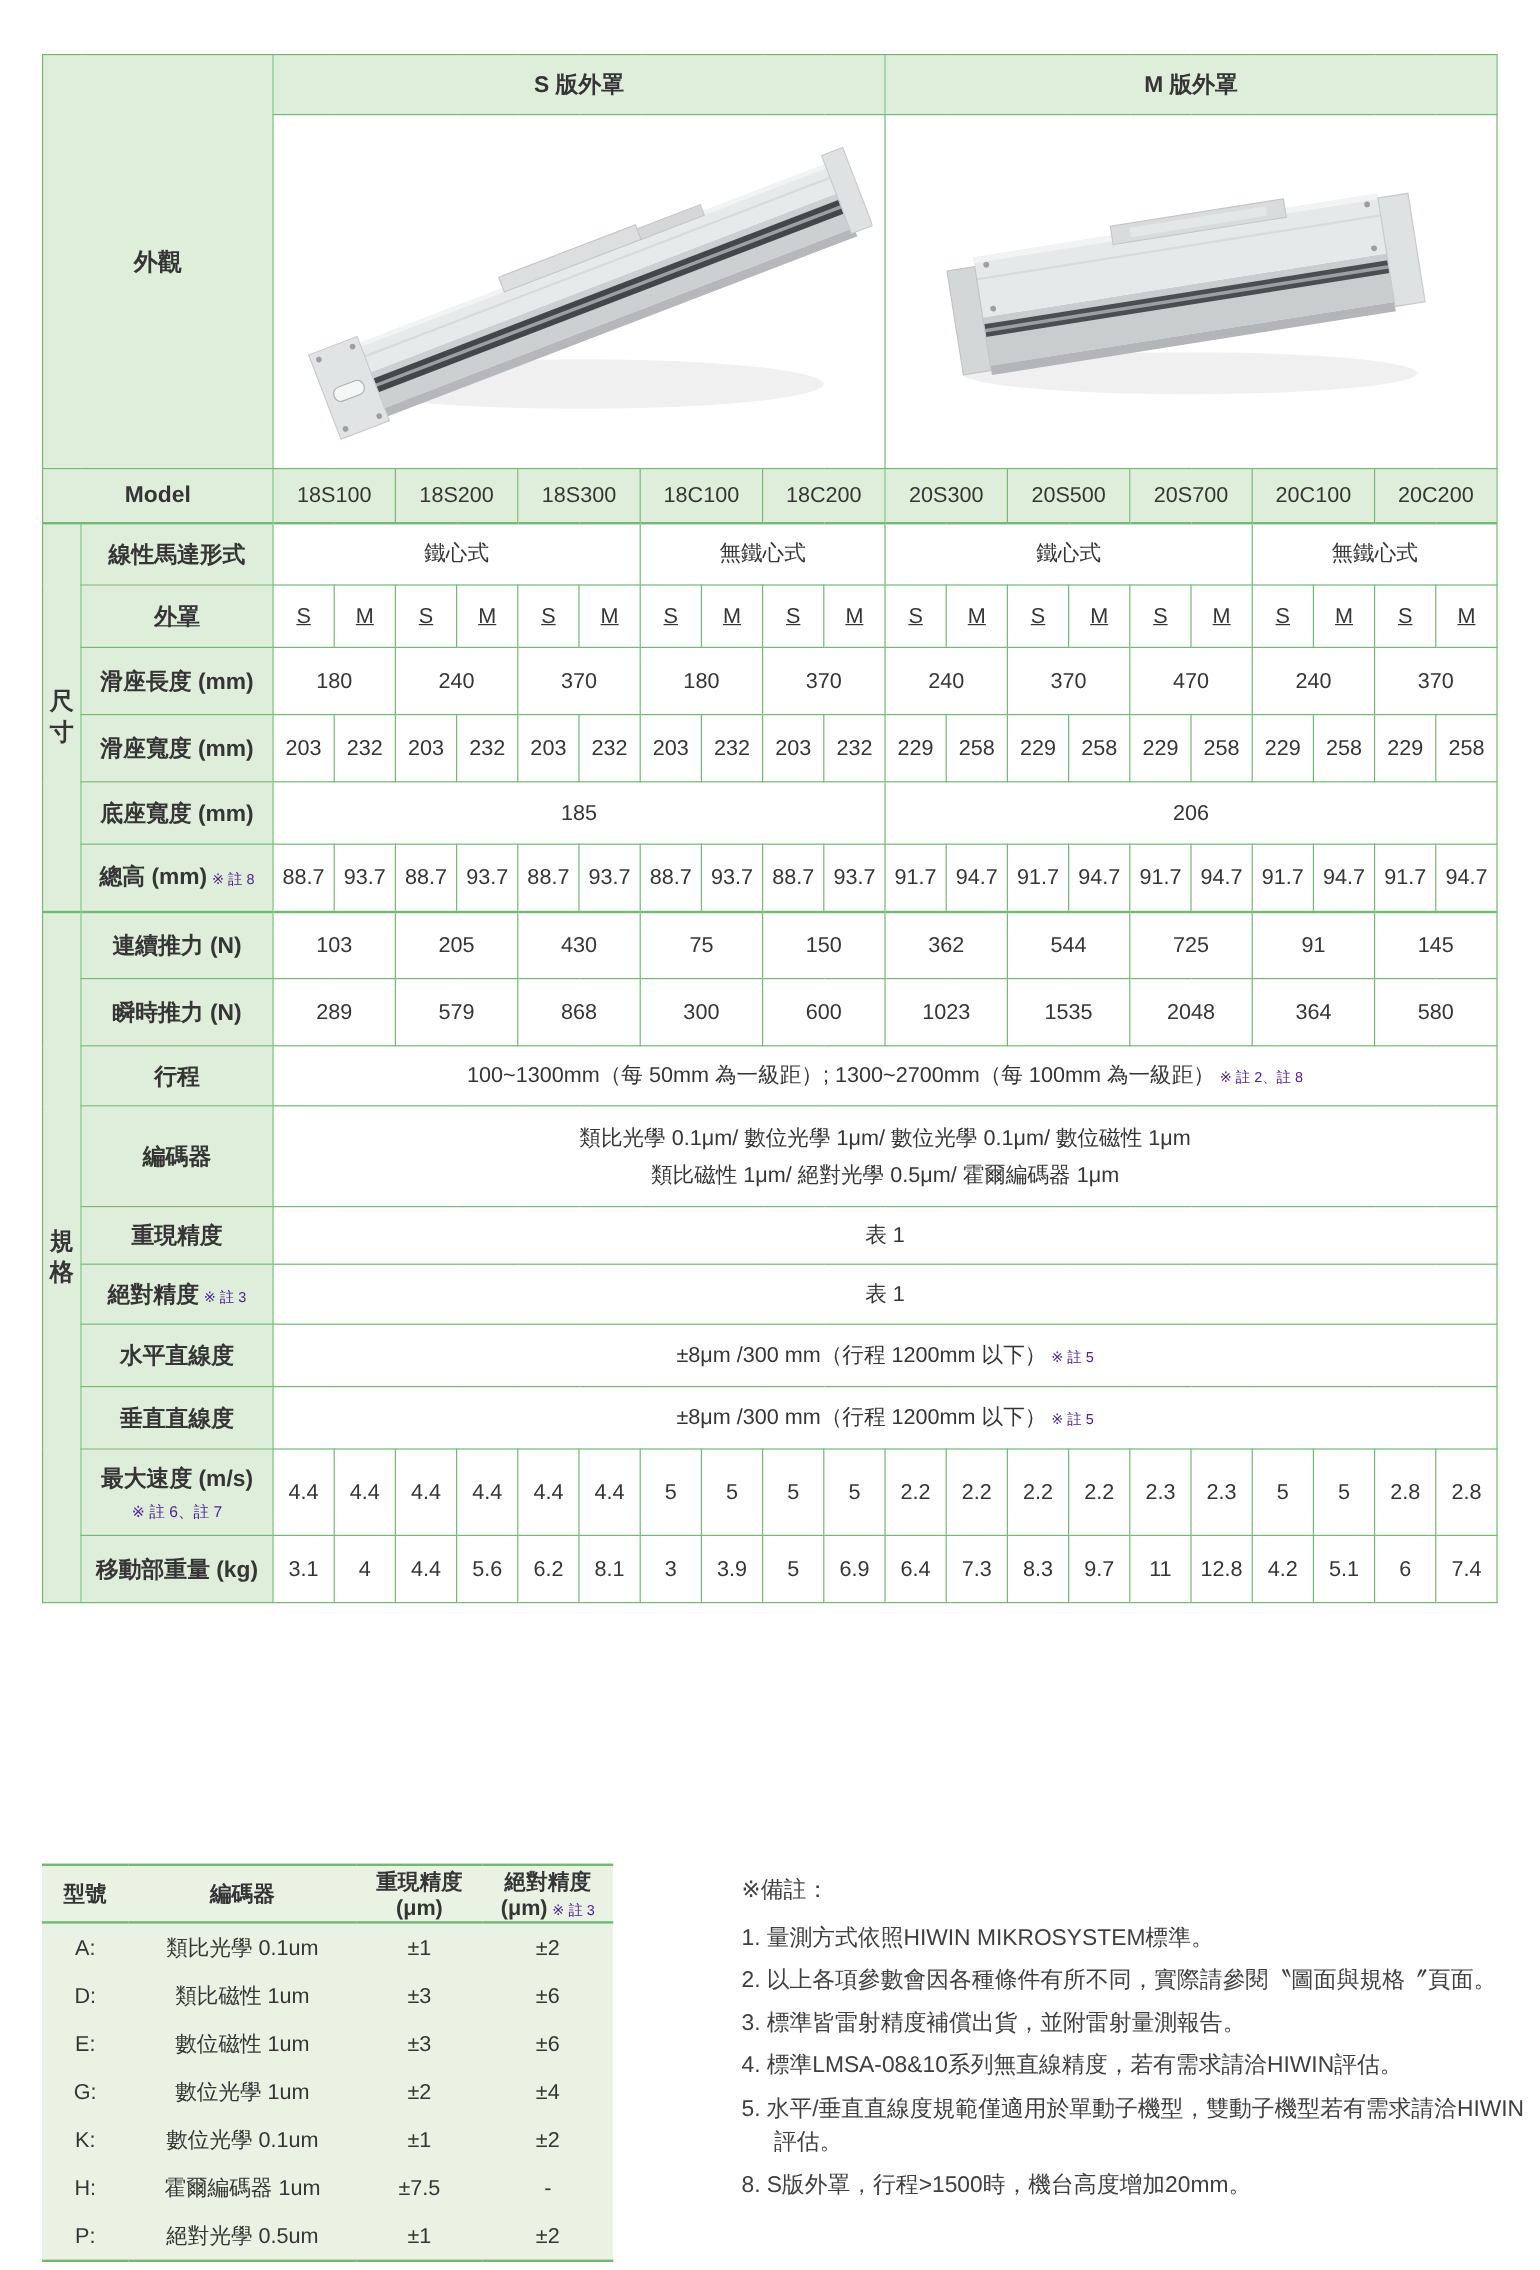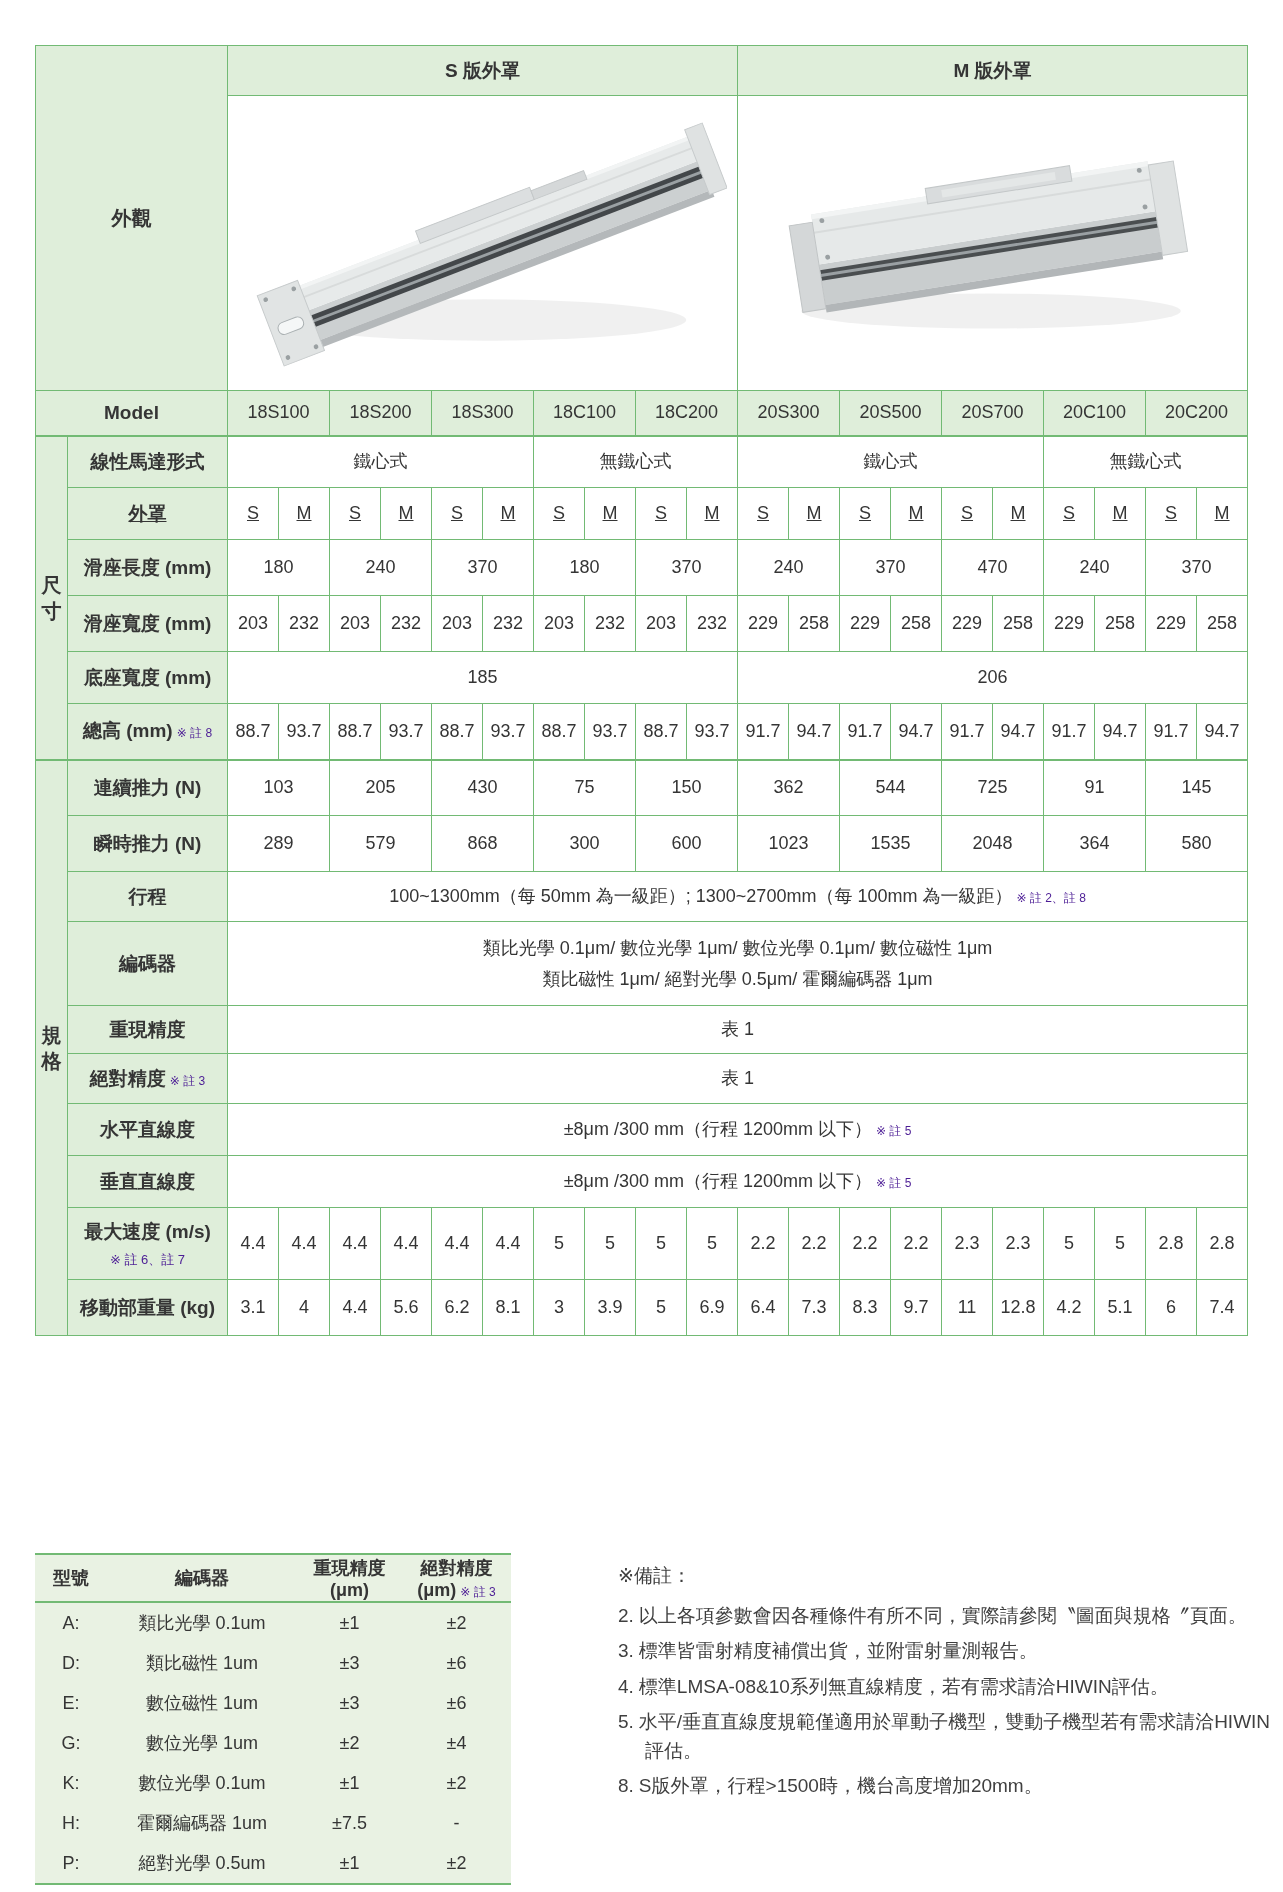--- a/index.html
+++ b/index.html
@@ -414,20 +414,21 @@
           <td><span>絕對光學 0.5um</span></td>
           <td><span>±1</span></td>
           <td><span>±2</span></td>
         </tr>
       </tbody>
   </table>
 
   <div class="notes">
     <div class="notes-title">※備註：</div>
     <div id="notes-list">
+        <div class="note-item"><span class="num">1.</span><span>量測方式依照HIWIN MIKROSYSTEM標準。</span></div>
         <div class="note-item"><span class="num">2.</span><span>以上各項參數會因各種條件有所不同，實際請參閱〝圖面與規格〞頁面。</span></div>
         <div class="note-item"><span class="num">3.</span><span>標準皆雷射精度補償出貨，並附雷射量測報告。</span></div>
         <div class="note-item"><span class="num">4.</span><span>標準LMSA-08&amp;10系列無直線精度，若有需求請洽HIWIN評估。</span></div>
         <div class="note-item"><span class="num">5.</span><span>水平/垂直直線度規範僅適用於單動子機型，雙動子機型若有需求請洽HIWIN評估。</span></div>
         <div class="note-item"><span class="num">8.</span><span>S版外罩，行程&gt;1500時，機台高度增加20mm。</span></div>
       </div>
   </div>
 
 </div>
 

